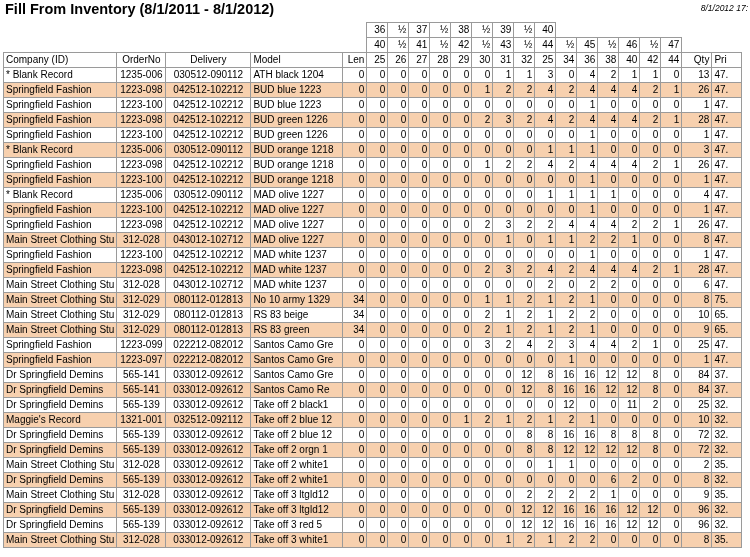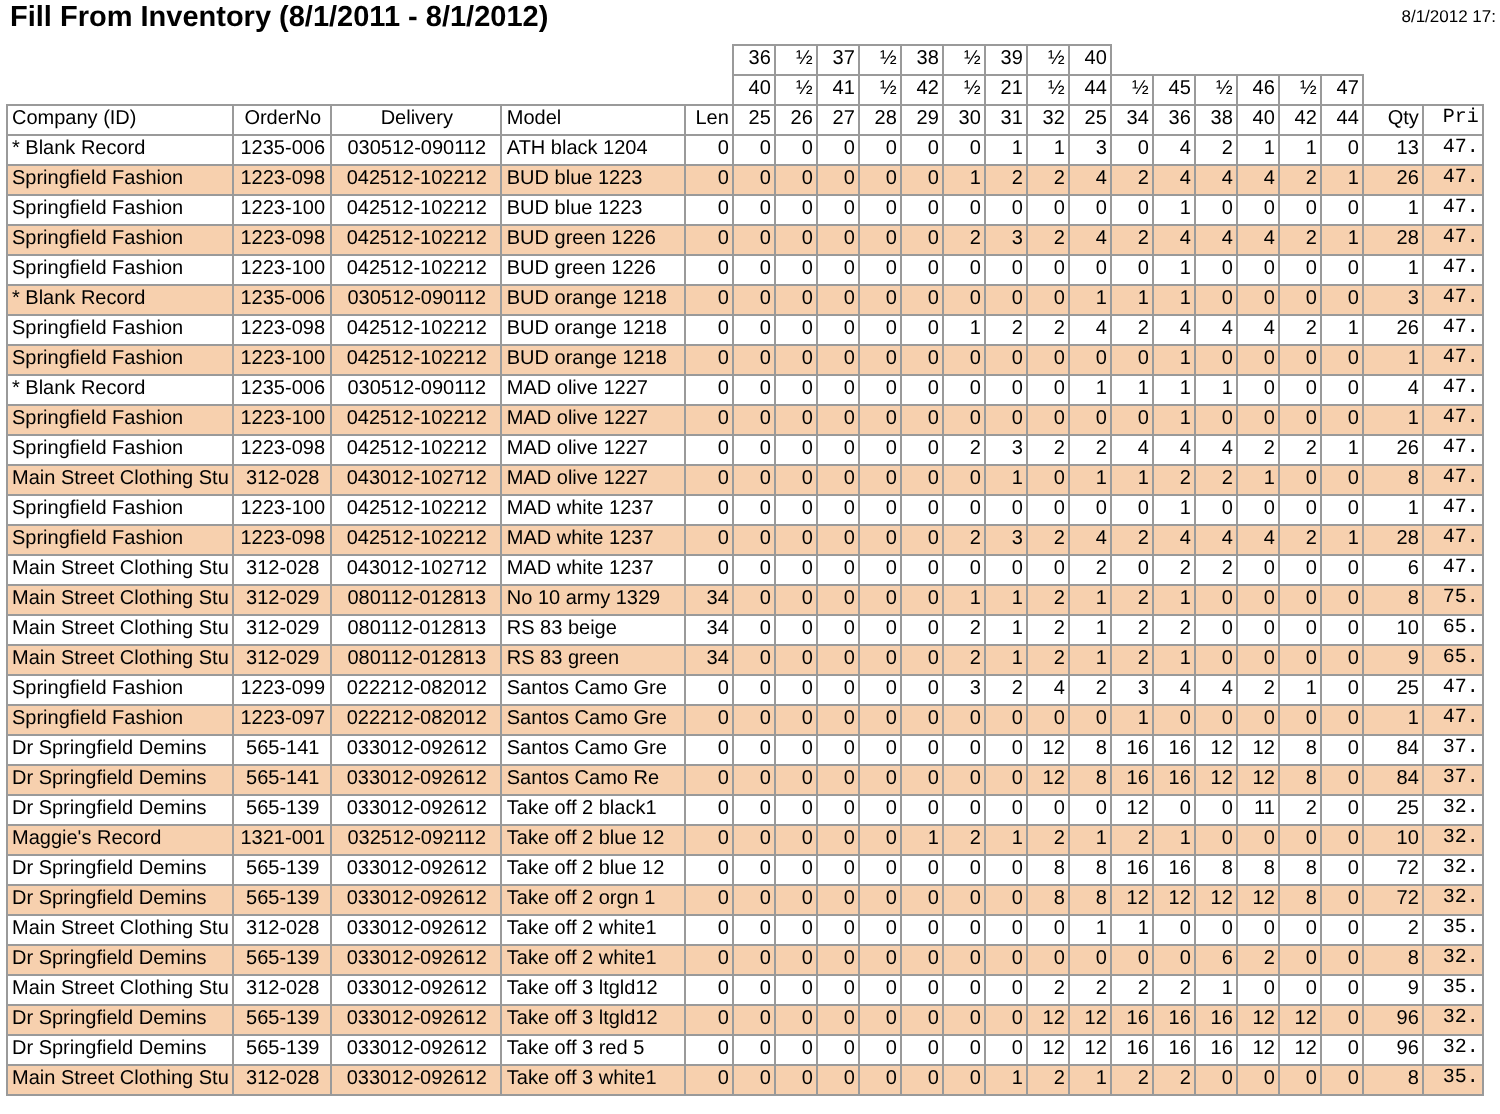--- a/index.html
+++ b/index.html
@@ -38,20 +38,21 @@
     letter-spacing: 0px;
     white-space: nowrap;
   }
   .report-stamp {
     position: absolute;
     right: 2px; top: 3px;
     font-size: 8.5px;
     white-space: nowrap;
     overflow: hidden;
     text-align: right;
+    font-style: italic;
   }
 
   
   .grid {
     position: absolute;
     left: 3px;
     top: 22px;
     border-collapse: collapse;
     table-layout: fixed;
     font-size: 10px;
@@ -89,21 +90,21 @@
   
   col.c-company { width: 103px; }
   col.c-order   { width: 49px; }
   col.c-deliv   { width: 85px; }
   col.c-model   { width: 92px; }
   col.c-len     { width: 24px; }
   col.c-sz      { width: 21px; }
   col.c-qty     { width: 30px; }
   col.c-price   { width: 30px; }
 
-  .pricecell { text-align: right; padding-right: 1px; font-family: Liberation Mono, monospace; }
+  .pricecell { text-align: left; padding-right: 1px; }
 </style>
 </head>
 <body>
 
 <div id="page">
 
   <div class="report-head">
     <div class="report-title">Fill From Inventory (8/1/2011 - 8/1/2012)</div>
     <div class="report-stamp">8/1/2012 17:</div>
   </div>
@@ -163,21 +164,21 @@
           <th class="blank"></th>
           <th class="blank"></th>
           <th class="blank"></th>
           <th class="blank"></th>
           <th class="num">40</th>
           <th class="num">½</th>
           <th class="num">41</th>
           <th class="num">½</th>
           <th class="num">42</th>
           <th class="num">½</th>
-          <th class="num">21</th>
+          <th class="num">43</th>
           <th class="num">½</th>
           <th class="num">44</th>
           <th class="num">½</th>
           <th class="num">45</th>
           <th class="num">½</th>
           <th class="num">46</th>
           <th class="num">½</th>
           <th class="num">47</th>
           <th class="blank"></th>
           <th class="blank"></th>

